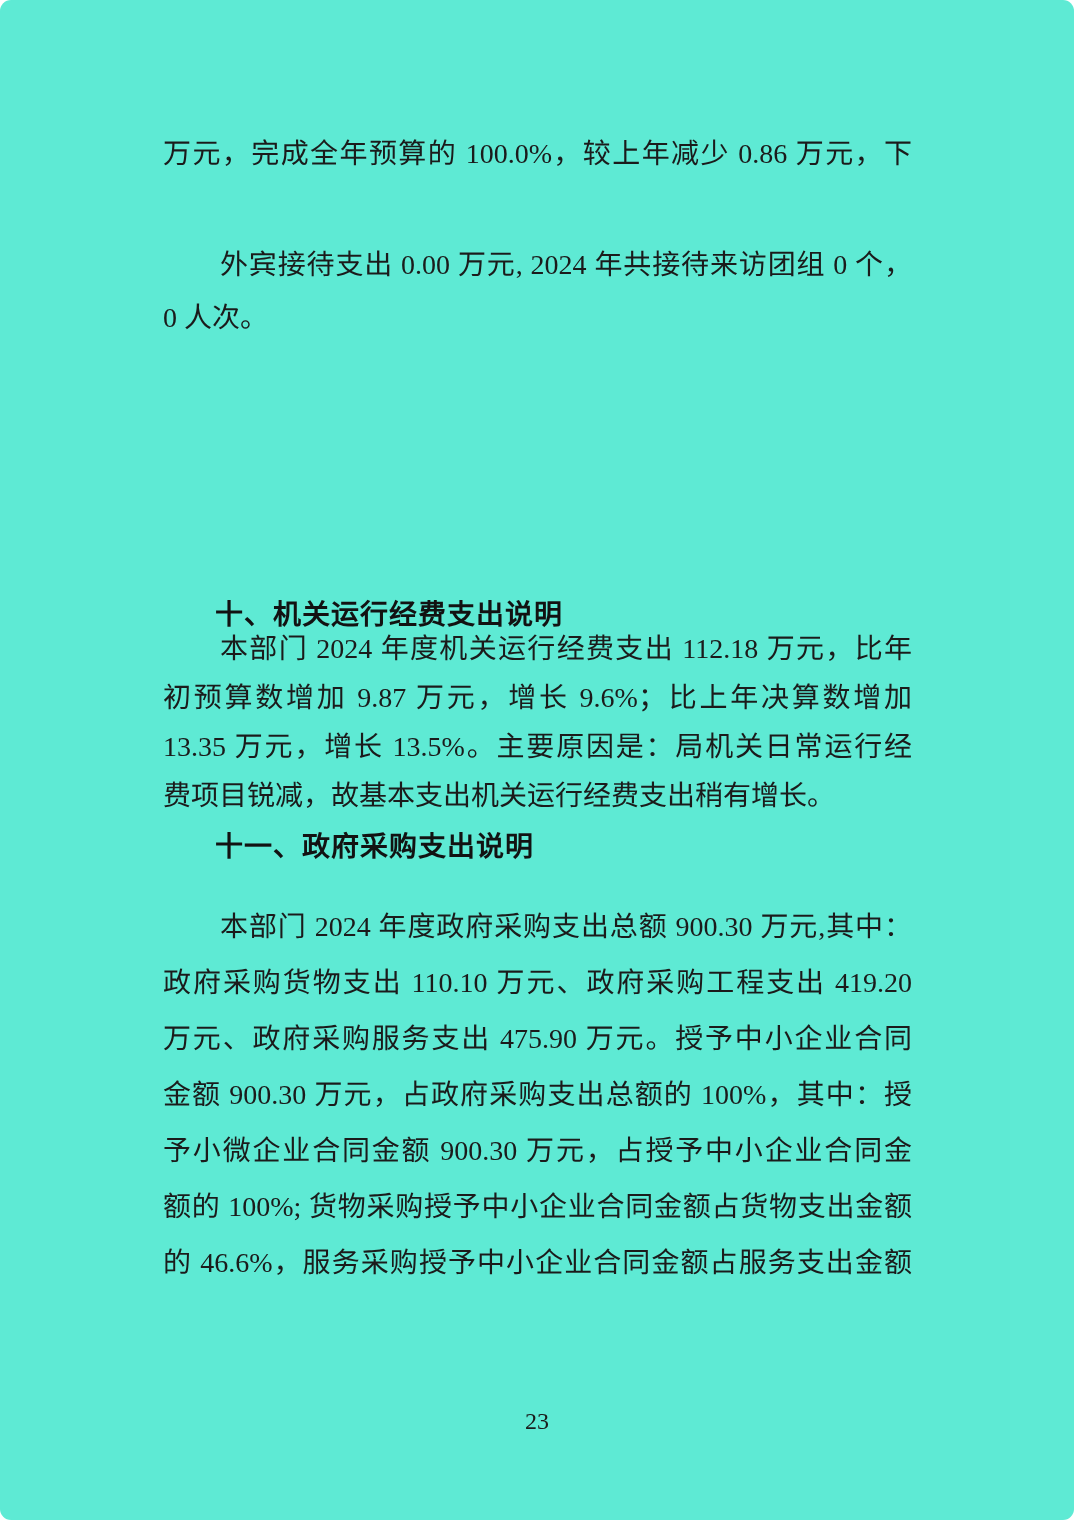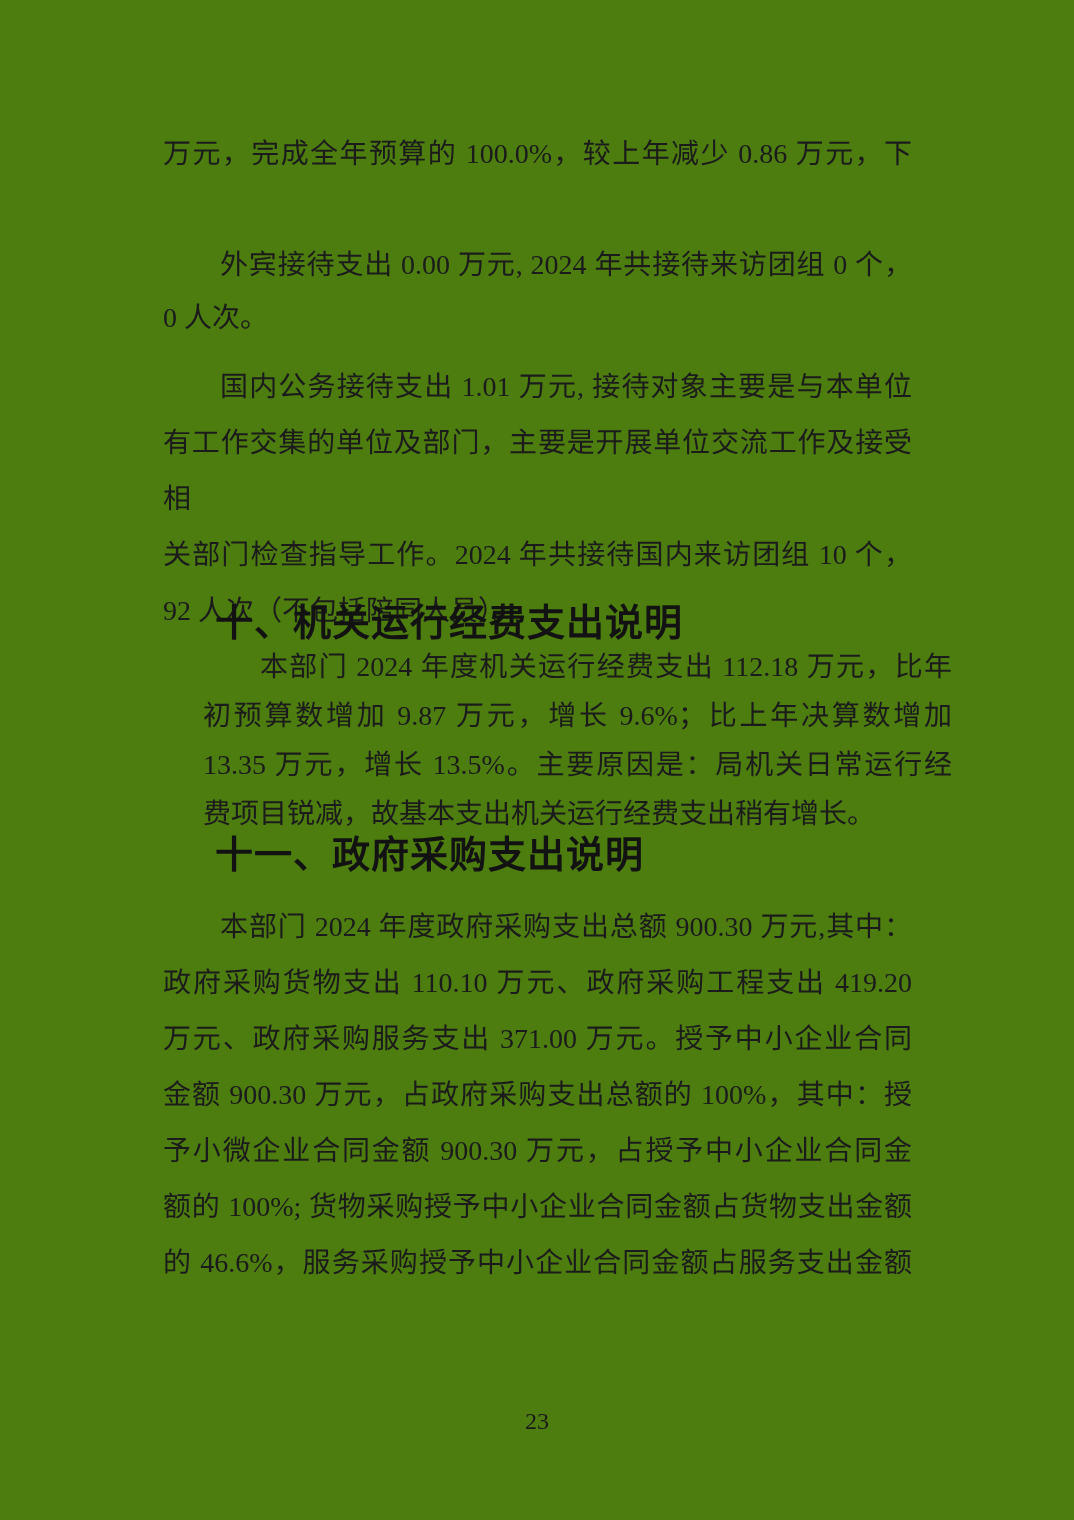--- a/index.html
+++ b/index.html
@@ -4,24 +4,25 @@
 <style>
   html, body {
     margin: 0;
     padding: 0;
     background: #ffffff;
   }
   .page {
     position: relative;
     width: 1074px;
     height: 1520px;
-    background: #4d7c0f;
+    background: #5eead4;
     color: #1b1b1b;
     font-family: "Liberation Serif", "DejaVu Serif", serif;
     overflow: hidden;
+    border-radius: 11px;
   }
   .doc-body { position: absolute; inset: 0; }
   .blk {
     position: absolute;
     left: 163px;
     width: 749px;
     font-size: 28px;
   }
   .paragraph .line {
     text-align: justify;
@@ -29,31 +30,31 @@
   }
   .paragraph .line.last {
     text-align-last: left;
   }
   .paragraph .line.indent {
     padding-left: 57px;
   }
   .heading {
     font-family: "Liberation Sans", "DejaVu Sans", sans-serif;
     font-weight: 700;
-    font-size: 38px;
+    font-size: 28px;
     color: #121212;
     padding-left: 52px;
     letter-spacing: 1px;
   }
   
   .blk-0 { top: 125px; line-height: 58px; }
   .blk-1 { top: 238px; line-height: 53px; }
   .blk-2 { top: 359px; line-height: 56px; }
   .blk-3 { top: 592px; }
-  .blk-4 { top: 642px; line-height: 49px; margin-left: 40px; }
+  .blk-4 { top: 624px; line-height: 49px; }
   .blk-5 { top: 824px; }
   .blk-6 { top: 899px; line-height: 56px; font-family: Liberation Serif, serif; }
   .page-number {
     position: absolute;
     top: 1408px;
     left: 0;
     width: 100%;
     text-align: center;
     font-size: 24px;
     color: #1b1b1b;
@@ -64,38 +65,32 @@
 
 <div class="page">
   <div class="doc-body" id="doc-body">
       <div class="blk blk-0 paragraph">
         <div class="line">万元，完成全年预算的 100.0%，较上年减少 0.86 万元，下</div>
       </div>
       <div class="blk blk-1 paragraph">
         <div class="line indent">外宾接待支出 0.00 万元, 2024 年共接待来访团组 0 个，</div>
         <div class="line last">0 人次。</div>
       </div>
-      <div class="blk blk-2 paragraph">
-        <div class="line indent">国内公务接待支出 1.01 万元, 接待对象主要是与本单位</div>
-        <div class="line">有工作交集的单位及部门，主要是开展单位交流工作及接受相</div>
-        <div class="line">关部门检查指导工作。2024 年共接待国内来访团组 10 个，</div>
-        <div class="line last">92 人次（不包括陪同人员）。</div>
-      </div>
       <div class="blk blk-3 heading">十、机关运行经费支出说明</div>
       <div class="blk blk-4 paragraph">
         <div class="line indent">本部门 2024 年度机关运行经费支出 112.18 万元，比年</div>
         <div class="line">初预算数增加 9.87 万元，增长 9.6%；比上年决算数增加</div>
         <div class="line">13.35 万元，增长 13.5%。主要原因是：局机关日常运行经</div>
         <div class="line last">费项目锐减，故基本支出机关运行经费支出稍有增长。</div>
       </div>
       <div class="blk blk-5 heading">十一、政府采购支出说明</div>
       <div class="blk blk-6 paragraph">
         <div class="line indent">本部门 2024 年度政府采购支出总额 900.30 万元,其中：</div>
         <div class="line">政府采购货物支出 110.10 万元、政府采购工程支出 419.20</div>
-        <div class="line">万元、政府采购服务支出 371.00 万元。授予中小企业合同</div>
+        <div class="line">万元、政府采购服务支出 475.90 万元。授予中小企业合同</div>
         <div class="line">金额 900.30 万元，占政府采购支出总额的 100%，其中：授</div>
         <div class="line">予小微企业合同金额 900.30 万元，占授予中小企业合同金</div>
         <div class="line">额的 100%; 货物采购授予中小企业合同金额占货物支出金额</div>
         <div class="line">的 46.6%，服务采购授予中小企业合同金额占服务支出金额</div>
       </div>
     </div>
   <div class="page-number">23</div>
 </div>
 
 </body></html>

